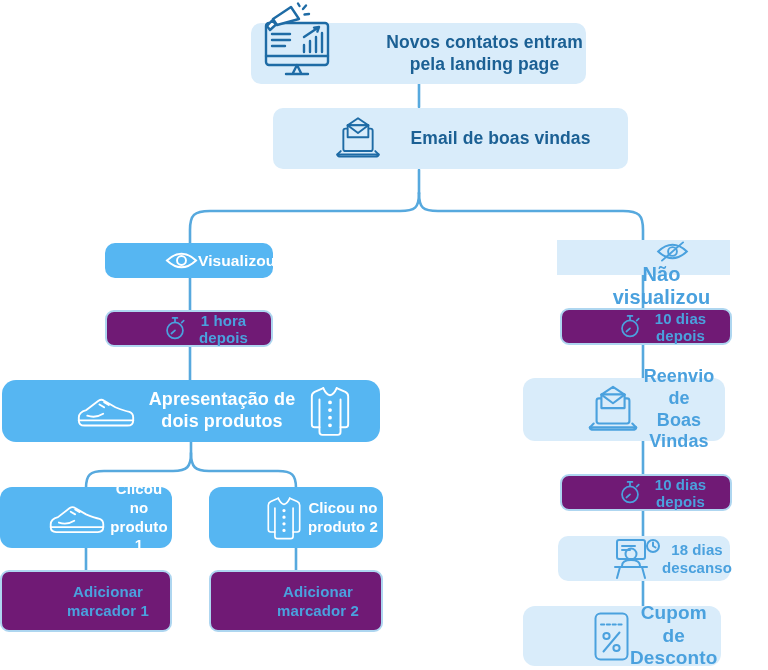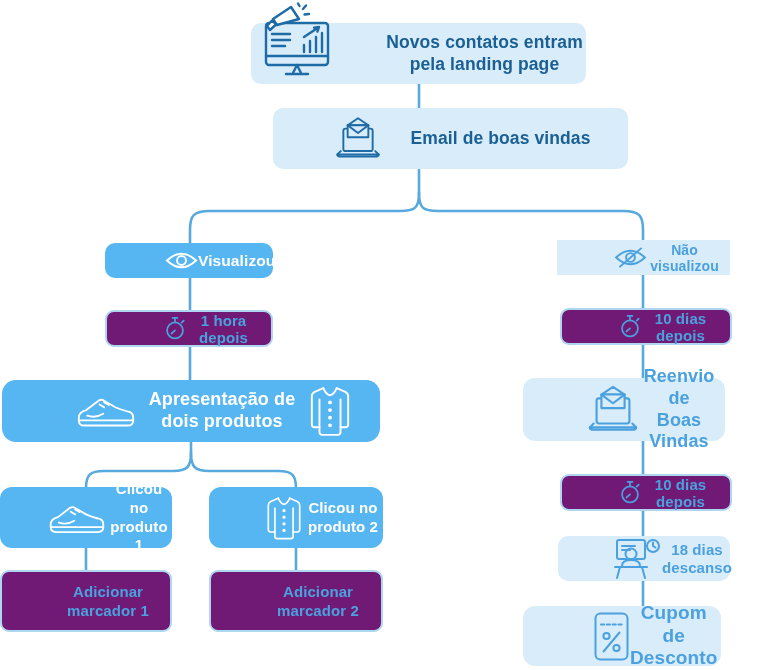--- a/index.html
+++ b/index.html
@@ -52,21 +52,21 @@
   #n-products .ic-right{margin-right:28px;width:44px;height:52px;}
 
   #n-clicked1{left:0px;top:487px;width:172px;height:61px;border-radius:12px;font-size:15px;line-height:1.25;}
   #n-clicked1 .ic{margin-left:4px;width:58px;height:38px;}
   #n-clicked2{left:209px;top:487px;width:174px;height:61px;border-radius:12px;font-size:15px;line-height:1.25;}
   #n-clicked2 .ic{margin-left:12px;width:38px;height:46px;}
 
   #n-marker1{left:0px;top:570px;width:172px;height:62px;border-radius:9px;font-size:15px;line-height:1.3;}
   #n-marker2{left:209px;top:570px;width:174px;height:62px;border-radius:9px;font-size:15px;line-height:1.3;}
 
-  #n-notviewed{left:557px;top:240px;width:173px;height:35px;border-radius:0;font-size:14px;}
+  #n-notviewed{left:557px;top:240px;width:173px;height:35px;border-radius:0;font-size:20px;flex-direction:column;}
   #n-notviewed .ic{margin-left:13px;width:33px;height:23px;}
   #n-notviewed .lbl{padding-right:8px;}
 
   #n-ten1{left:560px;top:308px;width:172px;height:37px;border-radius:9px;font-size:15px;}
   #n-ten2{left:560px;top:474px;width:172px;height:37px;border-radius:9px;font-size:15px;}
   #n-ten1 .ic,#n-ten2 .ic{margin-left:13px;width:22px;height:25px;}
   #n-ten1 .lbl,#n-ten2 .lbl{padding-right:10px;}
 
   #n-resend{left:523px;top:378px;width:202px;height:63px;border-radius:12px;font-size:18px;line-height:1.22;}
   #n-resend .ic{margin-left:18px;width:56px;height:50px;}

